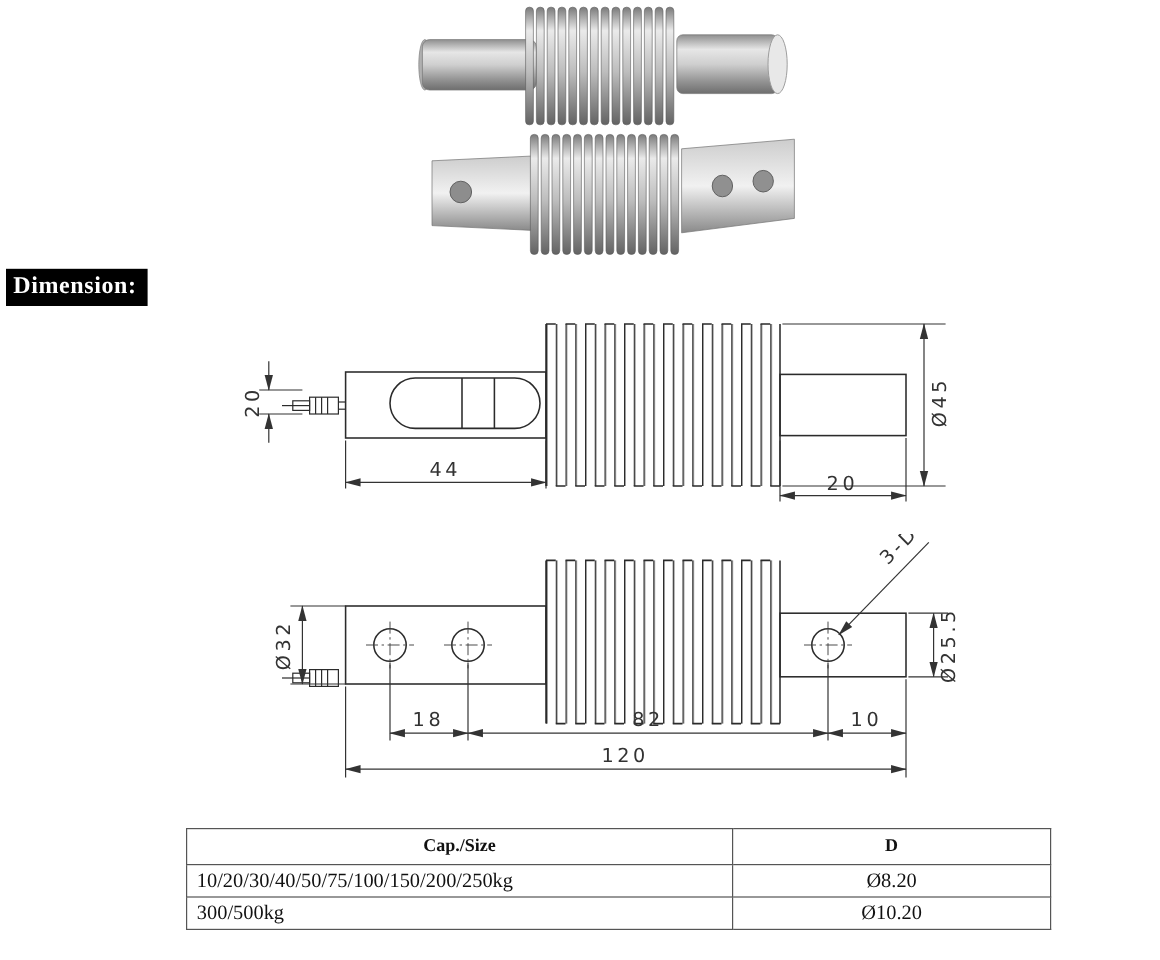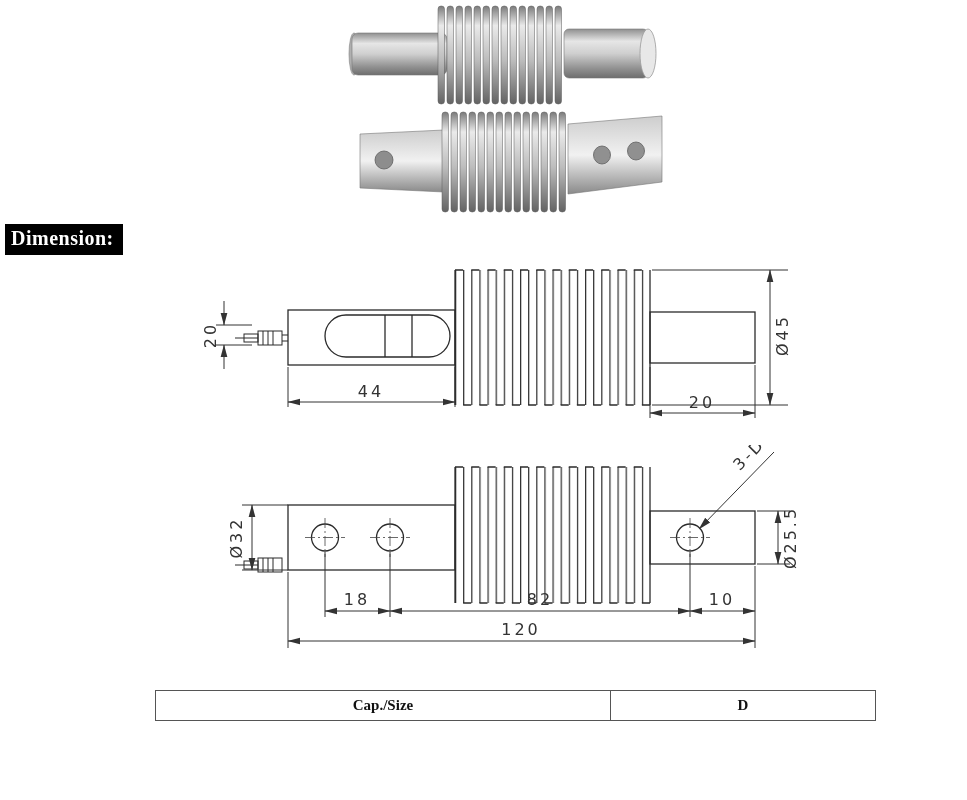--- a/index.html
+++ b/index.html
@@ -246,16 +246,24 @@
         <col style="width:455px">
         <col style="width:265px">
       </colgroup>
     <thead>
       <tr>
         <th>Cap./Size</th>
         <th>D</th>
       </tr>
     </thead>
     <tbody>
+      <tr>
+        <td class="cap">10/20/30/40/50/75/100/150/200/250kg</td>
+        <td class="dval">Ø8.20</td>
+      </tr>
+      <tr>
+        <td class="cap">300/500kg</td>
+        <td class="dval">Ø10.20</td>
+      </tr>
     </tbody>
   </table>
 
 </div>
 
 </body></html>

